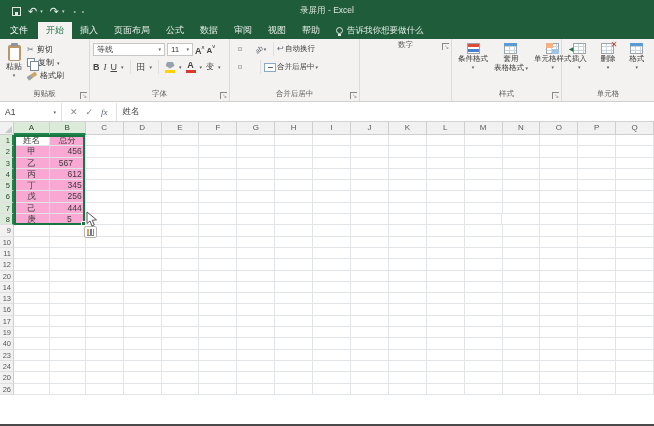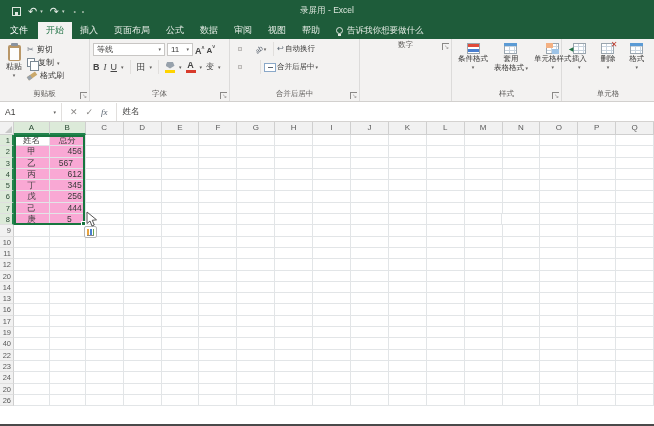--- a/index.html
+++ b/index.html
@@ -723,40 +723,20 @@
           <div class="g-c ctr" style="width: 38px;"></div>
           <div class="g-c ctr" style="width: 38px;"></div>
           <div class="g-c ctr" style="width: 38px;"></div>
           <div class="g-c ctr" style="width: 38px;"></div>
           <div class="g-c ctr" style="width: 38px;"></div>
           <div class="g-c ctr" style="width: 38px;"></div>
           <div class="g-c ctr" style="width: 38px;"></div>
           <div class="g-c ctr" style="width: 38px;"></div>
         </div>
         <div class="g-row">
-          <div class="g-rh">22</div>
-          <div class="g-c ctr" style="width: 36px;"></div>
-          <div class="g-c num" style="width: 36px;"></div>
-          <div class="g-c ctr" style="width: 38px;"></div>
-          <div class="g-c ctr" style="width: 38px;"></div>
-          <div class="g-c ctr" style="width: 38px;"></div>
-          <div class="g-c ctr" style="width: 38px;"></div>
-          <div class="g-c ctr" style="width: 38px;"></div>
-          <div class="g-c ctr" style="width: 38px;"></div>
-          <div class="g-c ctr" style="width: 38px;"></div>
-          <div class="g-c ctr" style="width: 38px;"></div>
-          <div class="g-c ctr" style="width: 38px;"></div>
-          <div class="g-c ctr" style="width: 38px;"></div>
-          <div class="g-c ctr" style="width: 38px;"></div>
-          <div class="g-c ctr" style="width: 38px;"></div>
-          <div class="g-c ctr" style="width: 38px;"></div>
-          <div class="g-c ctr" style="width: 38px;"></div>
-          <div class="g-c ctr" style="width: 38px;"></div>
-        </div>
-        <div class="g-row">
           <div class="g-rh">23</div>
           <div class="g-c ctr" style="width: 36px;"></div>
           <div class="g-c num" style="width: 36px;"></div>
           <div class="g-c ctr" style="width: 38px;"></div>
           <div class="g-c ctr" style="width: 38px;"></div>
           <div class="g-c ctr" style="width: 38px;"></div>
           <div class="g-c ctr" style="width: 38px;"></div>
           <div class="g-c ctr" style="width: 38px;"></div>
           <div class="g-c ctr" style="width: 38px;"></div>
           <div class="g-c ctr" style="width: 38px;"></div>

